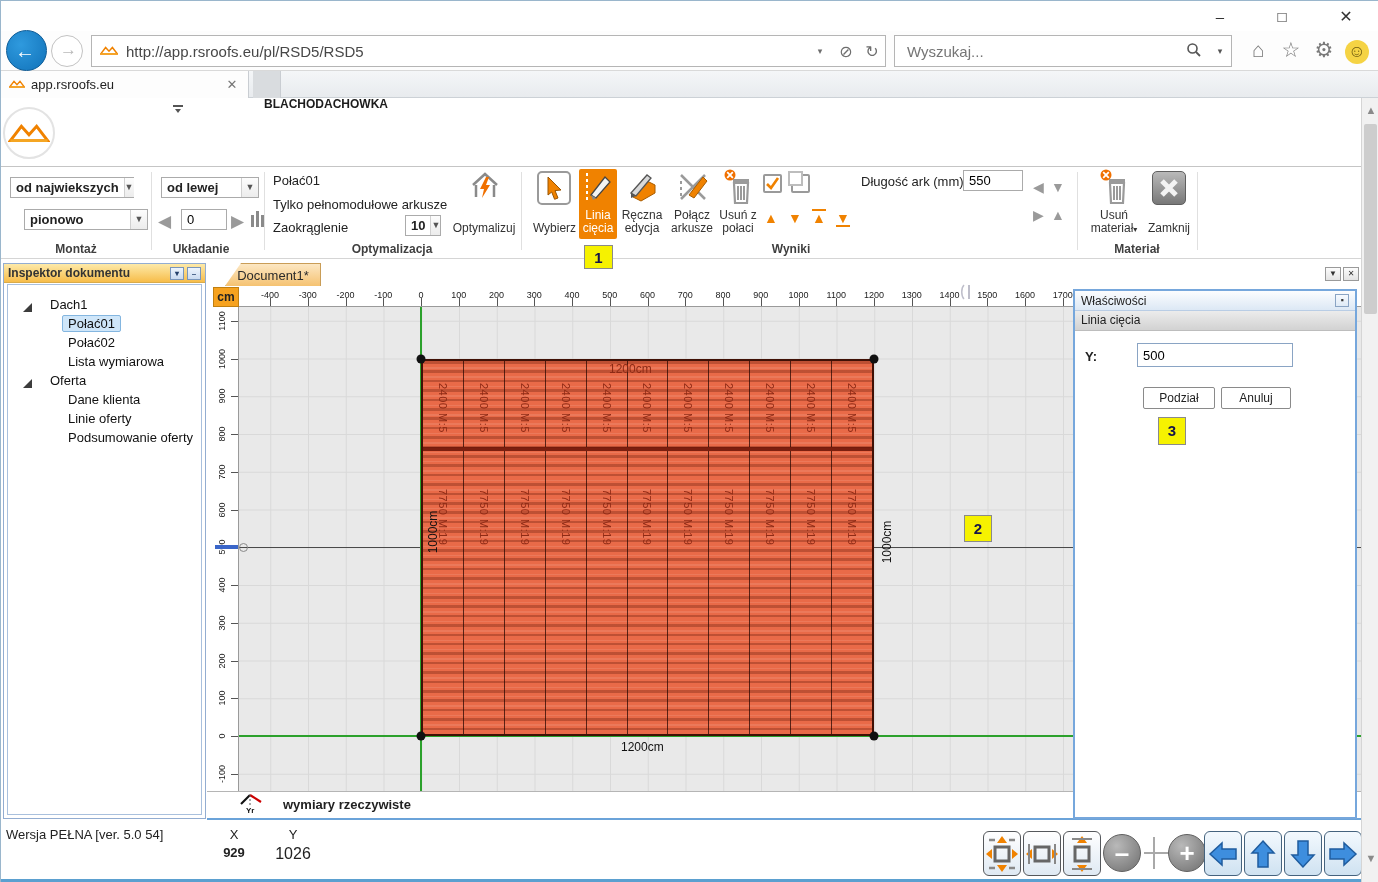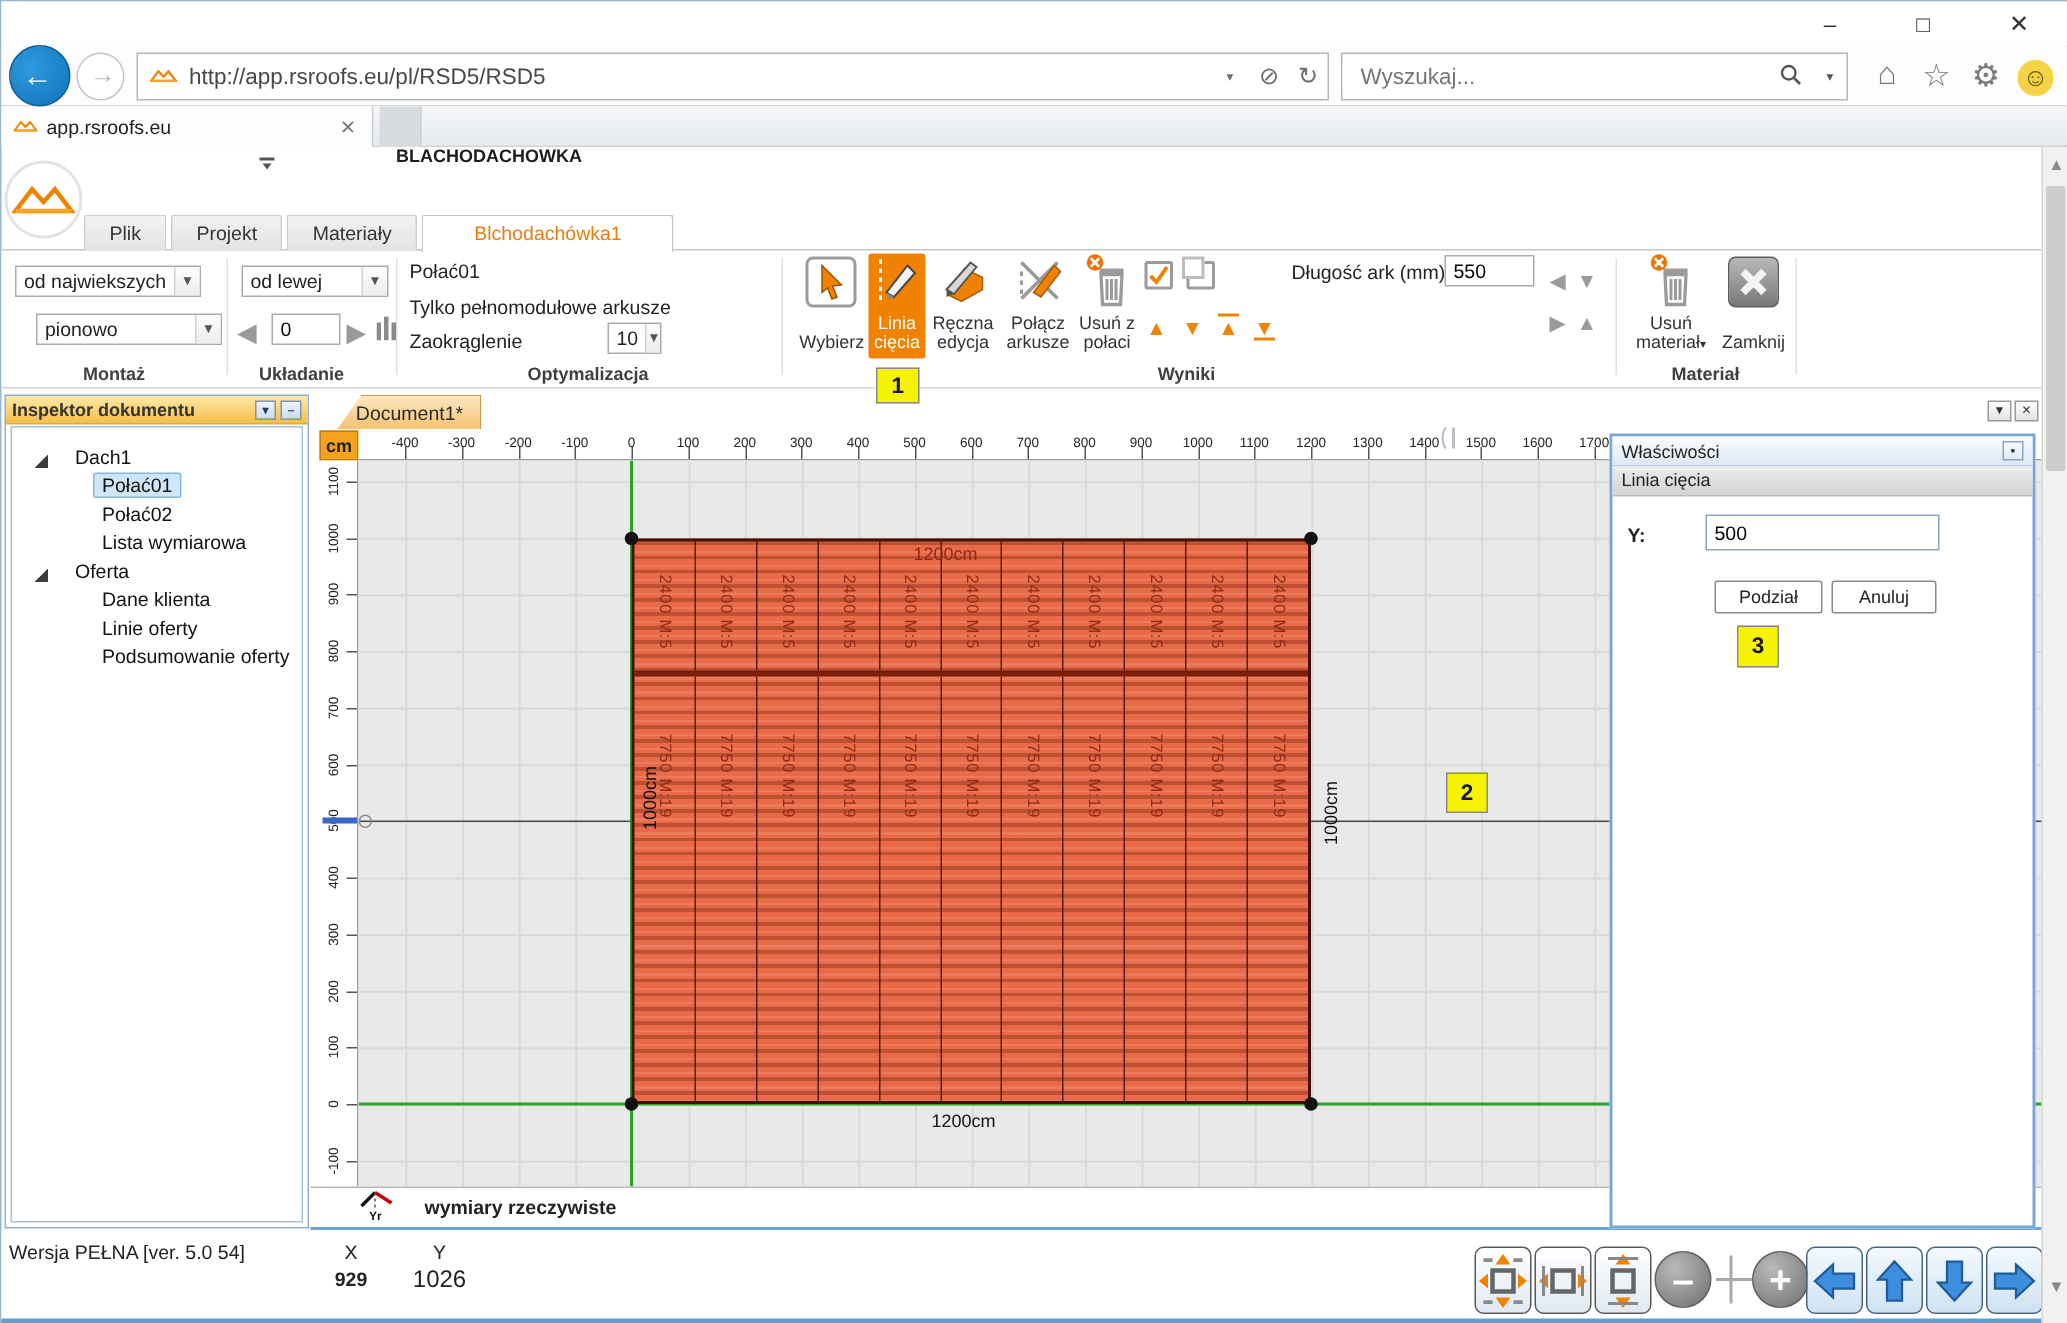--- a/index.html
+++ b/index.html
@@ -37,21 +37,21 @@
   .pinglyph::before{content:""; position:absolute; left:2px; top:0; width:10px; height:2px; background:#555;}
   .pinglyph::after{content:""; position:absolute; left:4px; top:4px; border-left:3px solid transparent; border-right:3px solid transparent; border-top:4px solid #555;}
   .applogo{position:absolute; left:2px; top:106px; width:52px; height:52px; border-radius:50%; background:#fff; border:2px solid #e3e3e3; display:flex; align-items:center; justify-content:center; z-index:4;}
   .ribbontabs{position:absolute; left:55px; top:142px; height:24px; display:flex; gap:3px; z-index:3;}
   .rtab{height:24px; padding:0 16px; line-height:24px; font-size:13px; color:#333; background:linear-gradient(#f2f2f2,#e3e3e3); border:1px solid #cdcdcd; border-bottom:none; border-radius:2px 2px 0 0;}
   .rtab.active{background:#fff; color:#e87d0d; border-color:#c5c5c5; position:relative; padding:0 34px; z-index:4; height:25px;}
   .ribbon{position:absolute; left:0; top:165px; width:1360px; height:93px; background:#fff; border-top:1px solid #c5c5c5; border-bottom:1px solid #d5d5d5;}
   .gsep{position:absolute; top:5px; height:78px; width:1px; background:#e0e0e0;}
   .glabel{position:absolute; top:75px; font-weight:bold; font-size:12px; color:#3f3f3f; text-align:center;}
   .dd{position:absolute; height:21px; border:1px solid #ababab; background:#fff; display:flex; align-items:center; font-size:13px;}
-  .dd .txt{padding:0 5px; flex:1; white-space:nowrap;}
+  .dd .txt{padding:0 5px; flex:1; white-space:nowrap;font-weight:bold;}
   .dd .arr{width:17px; text-align:center; border-left:1px solid #d0d0d0; color:#555; font-size:9px; line-height:19px; background:linear-gradient(#fdfdfd,#ececec);}
   .numin{position:absolute; height:21px; border:1px solid #ababab; background:#fff; font-size:13px; padding:0 5px; font-family:inherit;}
   .spingl{position:absolute; color:#9a9a9a; font-size:14px;}
   .rbtn{position:absolute; top:2px; height:70px; text-align:center; font-size:12px; color:#333; line-height:1.1;}
   .rbtn .lbl{position:absolute; bottom:4px; left:0; right:0;}
   .rbtn.orange{background:var(--accent); color:#fff; border-radius:2px;}
   .chk{position:absolute; width:19px; height:19px; border:2px solid #9a9a9a; background:#fff; border-radius:2px;}
   .oarrow{position:absolute; width:20px; height:18px; font-size:14px; color:var(--accent); text-align:center; line-height:18px;}
   .oarrow.bt::after{content:""; position:absolute; left:3px; right:3px; top:0; height:2px; background:var(--accent);}
   .oarrow.bb::after{content:""; position:absolute; left:3px; right:3px; bottom:0; height:2px; background:var(--accent);}
@@ -186,26 +186,20 @@
 
   <div class="pinglyph"></div>
   <div class="appheader-title">BLACHODACHOWKA</div>
   <div class="applogo">
     <svg width="42" height="22" viewBox="0 0 48 26">
         <path d="M2 22 L15 5 L24 15 L33 5 L46 22 Z" fill="none" stroke="#f08200" stroke-width="3.5"></path>
         <path d="M2 22 H46" stroke="#f5a623" stroke-width="3"></path>
       </svg>
   </div>
 
-  <div class="ribbontabs" id="ribbon-tabs">
-      <div class="rtab">Plik</div>
-      <div class="rtab">Projekt</div>
-      <div class="rtab">Materiały</div>
-      <div class="rtab active">Blchodachówka1</div>
-    </div>
 
   <div class="ribbon">
     <div class="gsep" style="left:150px;"></div>
     <div class="gsep" style="left:263px;"></div>
     <div class="gsep" style="left:520px;"></div>
     <div class="gsep" style="left:1076px;"></div>
     <div class="gsep" style="left:1196px;"></div>
 
     <div class="dd" style="left:9px; top:10px; width:124px;">
       <span class="txt">od najwiekszych</span>
@@ -232,20 +226,30 @@
         </svg>
     </span>
     <div class="glabel" style="left:145px; width:110px;">Układanie</div>
 
     <div style="position:absolute; left:272px; top:6px; font-size:13px;">Połać01</div>
     <div style="position:absolute; left:272px; top:30px; font-size:13px;">Tylko pełnomodułowe arkusze</div>
     <div style="position:absolute; left:272px; top:53px; font-size:13px;">Zaokrąglenie</div>
     <div class="dd" style="left:404px; top:48px; width:36px;">
       <span class="txt">10</span>
         <span class="arr" style="width:13px;">▼</span>
+    </div>
+    <div class="rbtn" style="left:448px; width:70px;">
+      <span style="position:absolute; left:20px; top:2px;">
+        <svg width="32" height="32" viewBox="0 0 32 32">
+            <path d="M4 14 L16 3 L28 14" fill="none" stroke="#8a8a8a" stroke-width="2.5"></path>
+            <path d="M7 14 V26 M25 14 V26" stroke="#8a8a8a" stroke-width="2.5"></path>
+            <polygon points="17,6 11,18 15,18 13,27 21,14 17,14 20,6" fill="#f07000"></polygon>
+          </svg>
+      </span>
+      <span class="lbl">Optymalizuj</span>
     </div>
     <div class="glabel" style="left:335px; width:112px;">Optymalizacja</div>
 
     <div class="rbtn" style="left:530px; width:47px;">
       <span style="position:absolute; left:6px; top:2px; width:34px; height:34px; border:2px solid #9a9a9a; border-radius:5px;">
         <svg width="30" height="30" viewBox="0 0 30 30">
             <path d="M9 4 L22 17 L16 17.6 L19 25 L15.6 26.3 L12.7 19 L9 22 Z" fill="#f08200" stroke="#9a5400" stroke-width="1"></path>
           </svg>
       </span>
       <span class="lbl">Wybierz</span>

